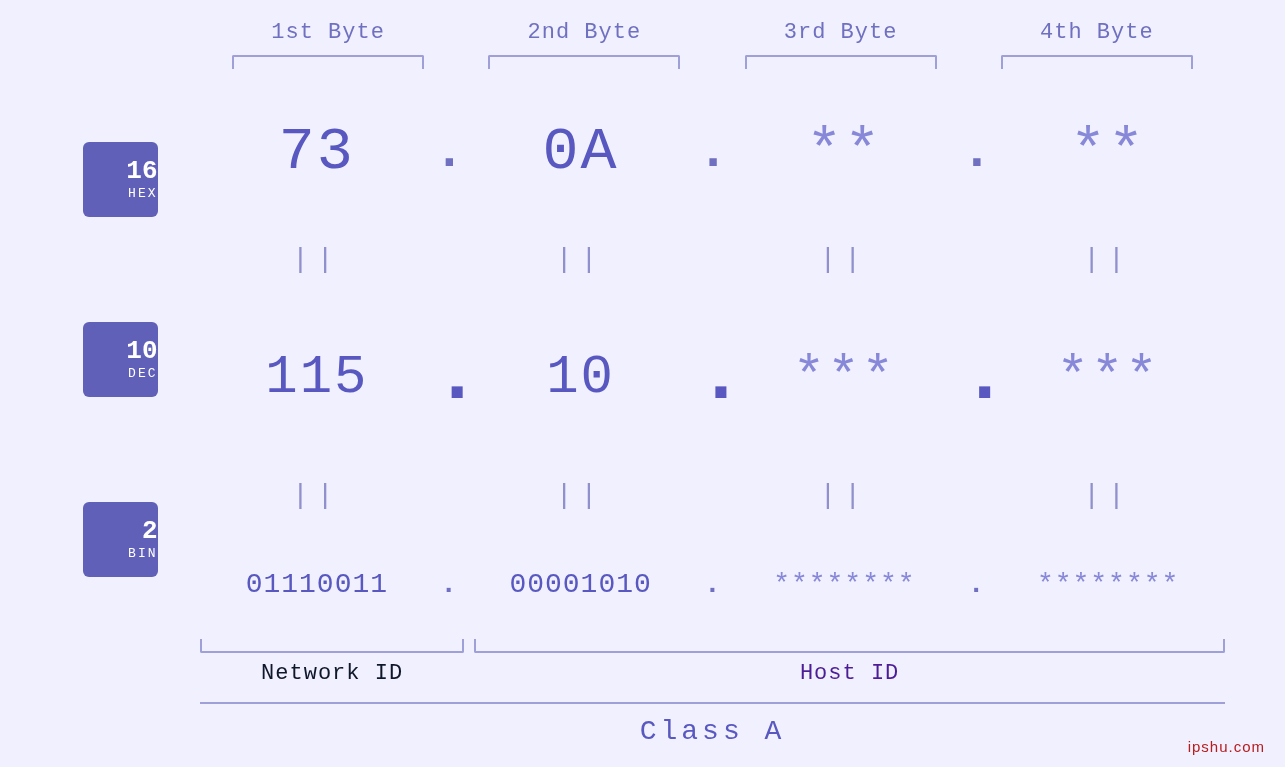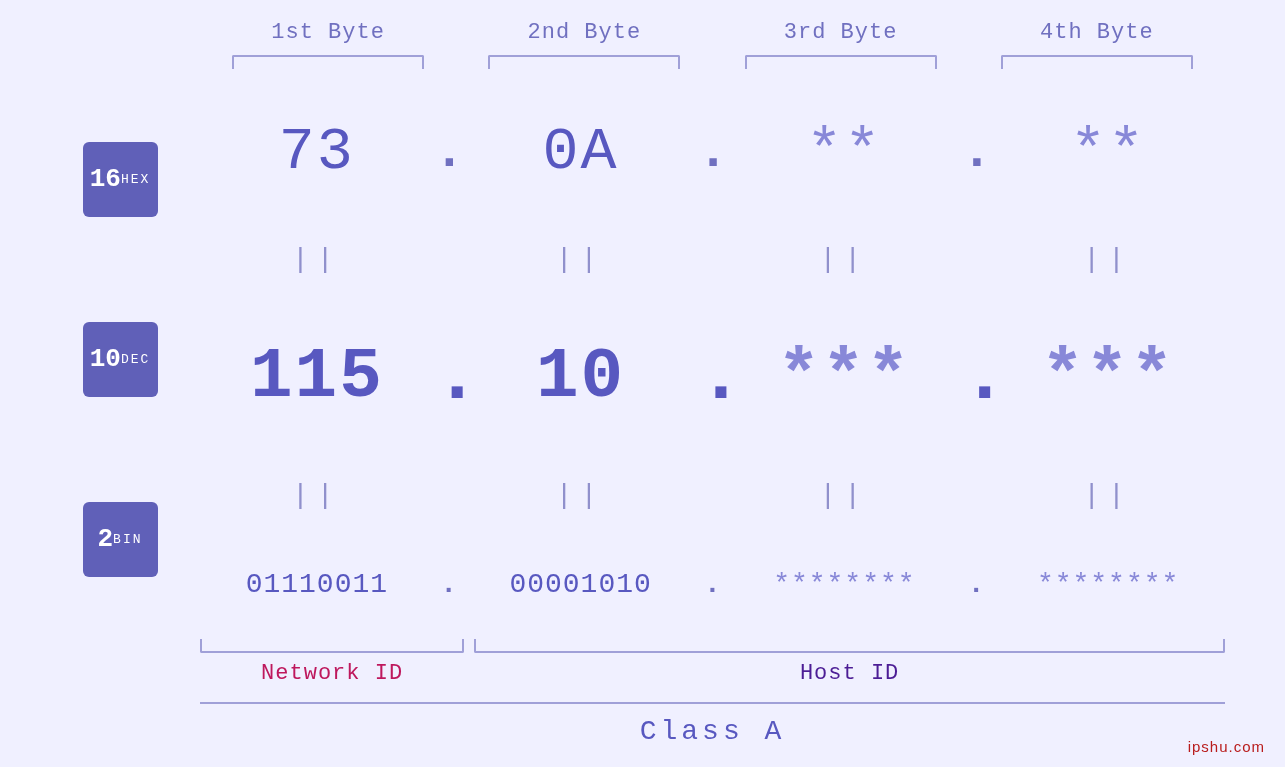--- a/index.html
+++ b/index.html
@@ -81,22 +81,22 @@
       width: 140px;
       padding: 0 20px 0 0;
     }
 
     .badge {
       width: 75px;
       height: 75px;
       background: #6060b8;
       border-radius: 6px;
       display: flex;
-      flex-direction: row;
-      align-items: center;
+      flex-direction: column;
+      align-items: flex-end;
       justify-content: center;
       color: white;
     }
 
     .badge-num {
       font-size: 26px;
       font-weight: bold;
       line-height: 1.1;
     }
 
@@ -126,22 +126,22 @@
       color: #5858c0;
     }
 
     .data-cell.hex-val {
       font-size: 60px;
       font-weight: normal;
       letter-spacing: 2px;
     }
 
     .data-cell.dec-val {
-      font-size: 71px;
-      font-weight: bold;
+      font-size: 54px;
+      font-weight: normal;
       letter-spacing: 2px;
     }
 
     .data-cell.bin-val {
       font-size: 28px;
       font-weight: normal;
       letter-spacing: 1px;
     }
 
     .data-cell.masked {
@@ -216,21 +216,21 @@
     }
 
     .bottom-labels {
       display: flex;
       align-items: center;
     }
 
     .network-label {
       width: calc(25% + 8px);
       text-align: center;
-      color: #be185d;
+      color: #0f172a;
       font-size: 22px;
       letter-spacing: 1px;
     }
 
     .host-label {
       flex: 1;
       text-align: center;
       color: #4c1d95;
       font-size: 22px;
       letter-spacing: 1px;

